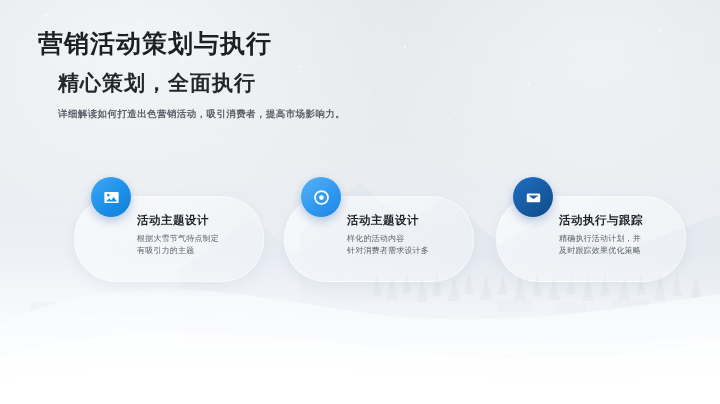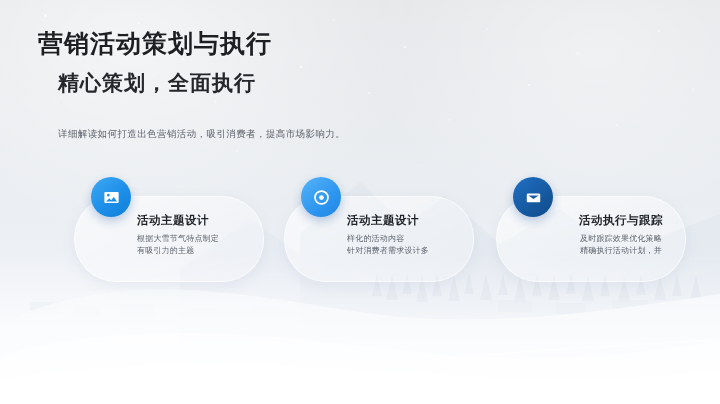--- a/index.html
+++ b/index.html
@@ -74,45 +74,44 @@
     left:58px; top:69px;
     font-size:21px;
     font-weight:bold;
     color:#24262a;
     letter-spacing:1px;
   }
   .lead {
     position:absolute;
     left:58px; top:108px;
     font-size:9.5px;
-    font-weight:normal;
+    font-weight:bold;
     color:#5a6069;
     letter-spacing:.4px;
-    margin-top:20px;
   }
 
   
   .cards {
     position:absolute;
     left:0; top:178px;
     width:720px; height:110px;margin-left:12px;
   }
   .card {
     position:absolute;
     top:18px;
     width:190px;
     height:86px;
     border-radius:42px;
     background:linear-gradient(155deg, rgba(255,255,255,0.62) 0%, rgba(255,255,255,0.34) 55%, rgba(255,255,255,0.22) 100%);
     border:1px solid rgba(255,255,255,0.55);
     box-shadow:0 4px 14px rgba(120,140,170,0.10);
   }
   .card.c1 { left:62px; }
   .card.c2 { left:272px; }
-  .card.c3 { left:484px;text-align:center; }
+  .card.c3 { left:484px; }
 
   .badge {
     position:absolute;
     top:-20px;
     left:16px;
     width:40px; height:40px;
     border-radius:50%;
     display:flex;
     align-items:center;
     justify-content:center;
@@ -265,20 +264,20 @@
 
     <div class="card c3">
       <div class="badge b3">
         <svg width="19" height="19" viewBox="0 0 24 24" fill="#ffffff">
           <path d="M3.5 8.6A1.6 1.6 0 0 1 5.1 7h13.8a1.6 1.6 0 0 1 1.6 1.6V17a1 1 0 0 1-1 1H4.5a1 1 0 0 1-1-1V8.6zm2.1.9 6.4 4.3 6.4-4.3H5.6z"></path>
         </svg>
       </div>
       <div class="card-body">
         <div class="card-title">活动执行与跟踪</div>
         <div class="card-desc">
+          <div>精确执行活动计划，并</div>
           <div>及时跟踪效果优化策略</div>
-          <div>精确执行活动计划，并</div>
         </div>
       </div>
     </div>
 
   </div>
 </div>
 
 </body></html>

